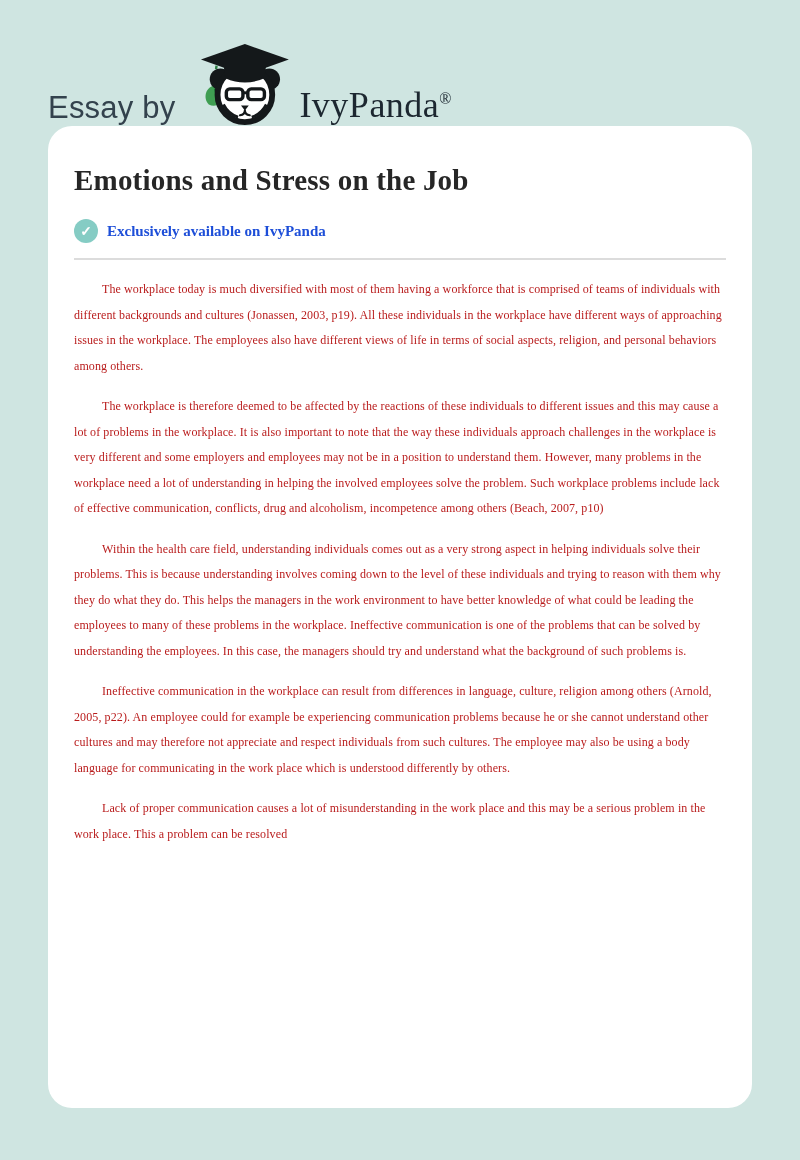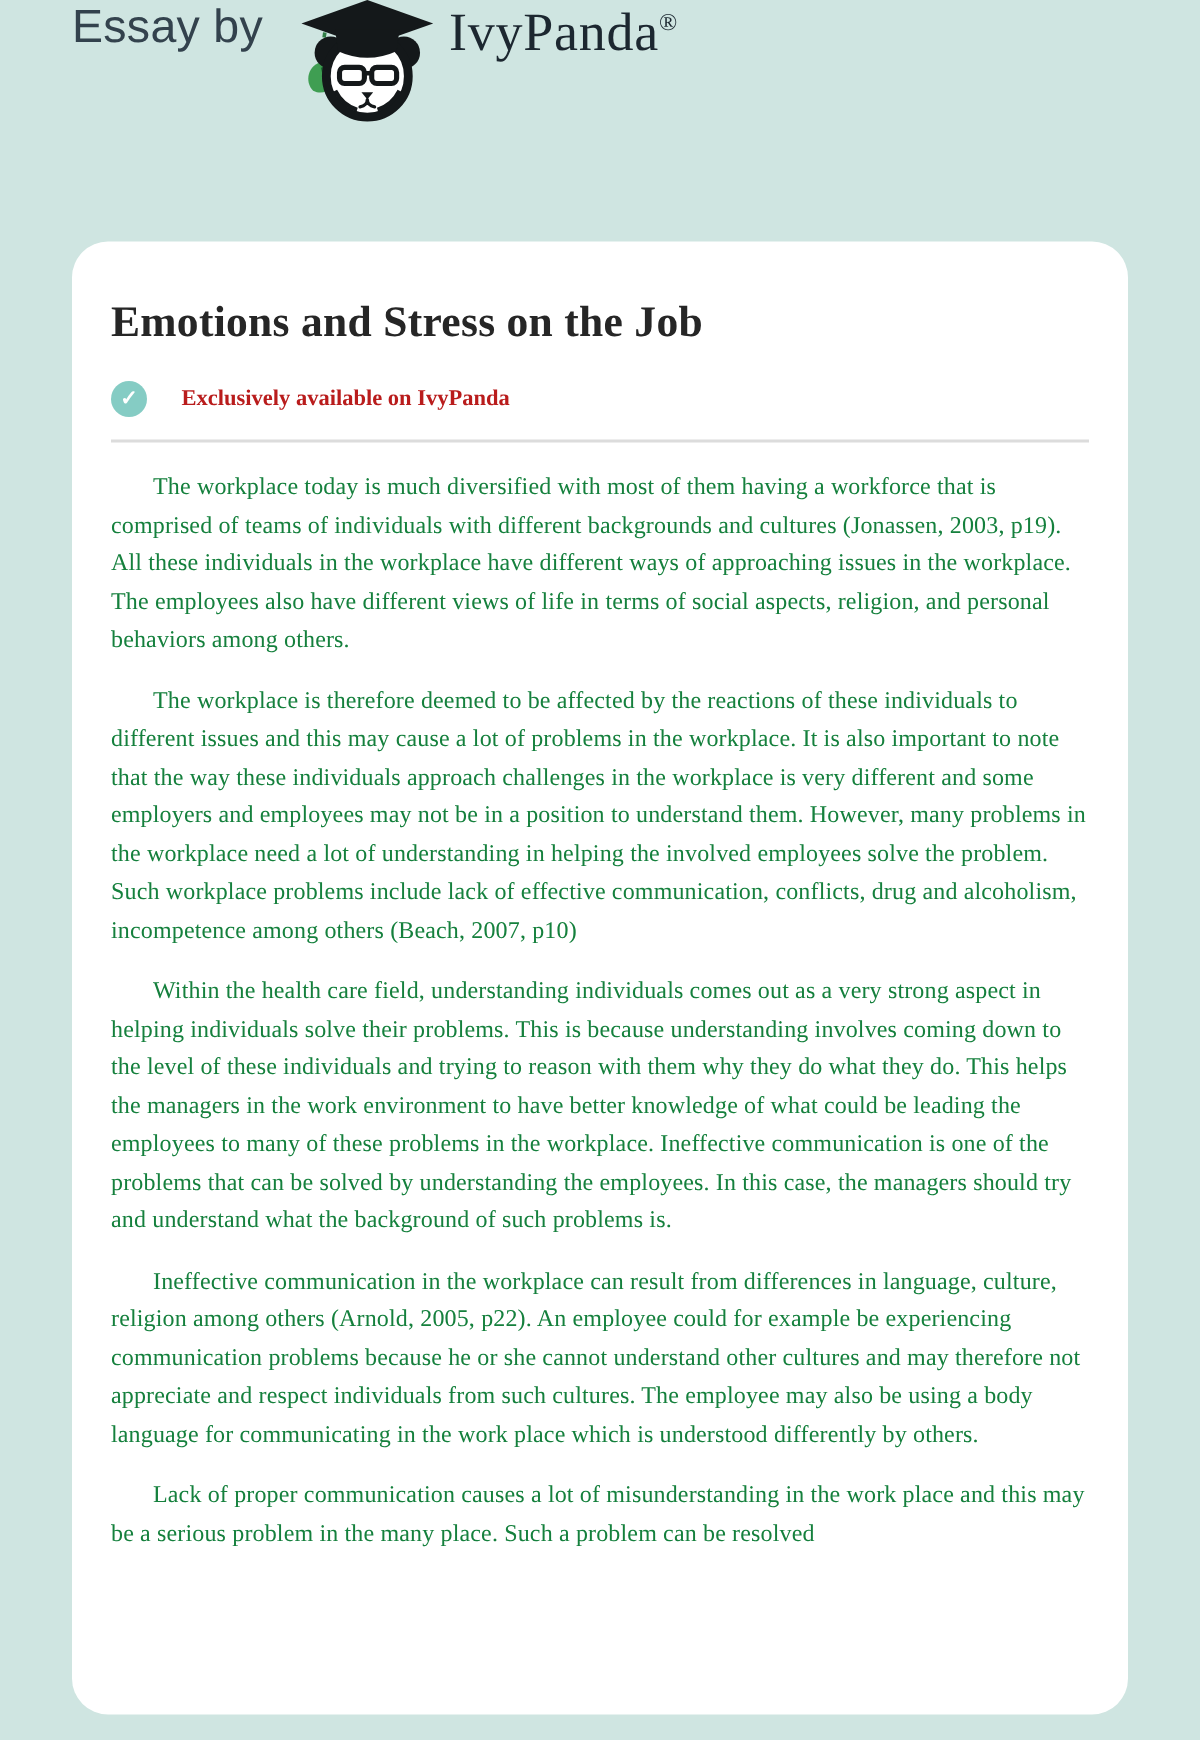--- a/index.html
+++ b/index.html
@@ -5,23 +5,23 @@
   * { margin: 0; padding: 0; box-sizing: border-box; }
   html, body {
     width: 800px;
     height: 1160px;
     background: #cfe5e1;
     font-family: "Liberation Sans", sans-serif;
     overflow: hidden;
   }
   
   .page-header {
-    height: 161px;
+    height: 126px;
     display: flex;
-    align-items: flex-start;
+    align-items: flex-end;
     padding-left: 48px;
   }
   .essay-by {
     font-size: 31px;
     color: #33424d;
     letter-spacing: 0.2px;
   }
   .logo-wrap {
     margin-left: 16px;
     display: flex;
@@ -71,34 +71,34 @@
     background: #85ccc4;
     color: #ffffff;
     font-size: 14px;
     font-weight: bold;
     display: flex;
     align-items: center;
     justify-content: center;
     flex: 0 0 auto;
   }
   .badge-label {
-    margin-left: 23px;
+    margin-left: 9px;
     font-size: 15px;
     font-weight: bold;
-    color: #b91c1c;
+    color: #1d4ed8;
   }
   .divider {
     border: none;
     border-top: 2px solid #dcdcdc;
     margin-top: 15px;
   }
   .essay-body p {
-    font-size: 16px;
+    font-size: 12px;
     line-height: 25.5px;
-    color: #15803d;
+    color: #b91c1c;
     text-indent: 28px;
     margin-top: 15px;
     letter-spacing: 0.1px;
   }
   .essay-body p:first-child { margin-top: 17px; }
 </style>
 </head>
 <body>
 
 <header class="page-header">
@@ -144,15 +144,15 @@
     <span class="badge-label">Exclusively available on IvyPanda</span>
   </div>
 
   <hr class="divider">
 
   <div class="essay-body">
     <p>The workplace today is much diversified with most of them having a workforce that is comprised of teams of individuals with different backgrounds and cultures (Jonassen, 2003, p19). All these individuals in the workplace have different ways of approaching issues in the workplace. The employees also have different views of life in terms of social aspects, religion, and personal behaviors among others.</p>
     <p>The workplace is therefore deemed to be affected by the reactions of these individuals to different issues and this may cause a lot of problems in the workplace. It is also important to note that the way these individuals approach challenges in the workplace is very different and some employers and employees may not be in a position to understand them. However, many problems in the workplace need a lot of understanding in helping the involved employees solve the problem. Such workplace problems include lack of effective communication, conflicts, drug and alcoholism, incompetence among others (Beach, 2007, p10)</p>
     <p>Within the health care field, understanding individuals comes out as a very strong aspect in helping individuals solve their problems. This is because understanding involves coming down to the level of these individuals and trying to reason with them why they do what they do. This helps the managers in the work environment to have better knowledge of what could be leading the employees to many of these problems in the workplace. Ineffective communication is one of the problems that can be solved by understanding the employees. In this case, the managers should try and understand what the background of such problems is.</p>
     <p>Ineffective communication in the workplace can result from differences in language, culture, religion among others (Arnold, 2005, p22). An employee could for example be experiencing communication problems because he or she cannot understand other cultures and may therefore not appreciate and respect individuals from such cultures. The employee may also be using a body language for communicating in the work place which is understood differently by others.</p>
-    <p>Lack of proper communication causes a lot of misunderstanding in the work place and this may be a serious problem in the many place. Such a problem can be resolved</p>
+    <p>Lack of proper communication causes a lot of misunderstanding in the work place and this may be a serious problem in the work place. This a problem can be resolved</p>
   </div>
 </main>
 
 </body></html>

